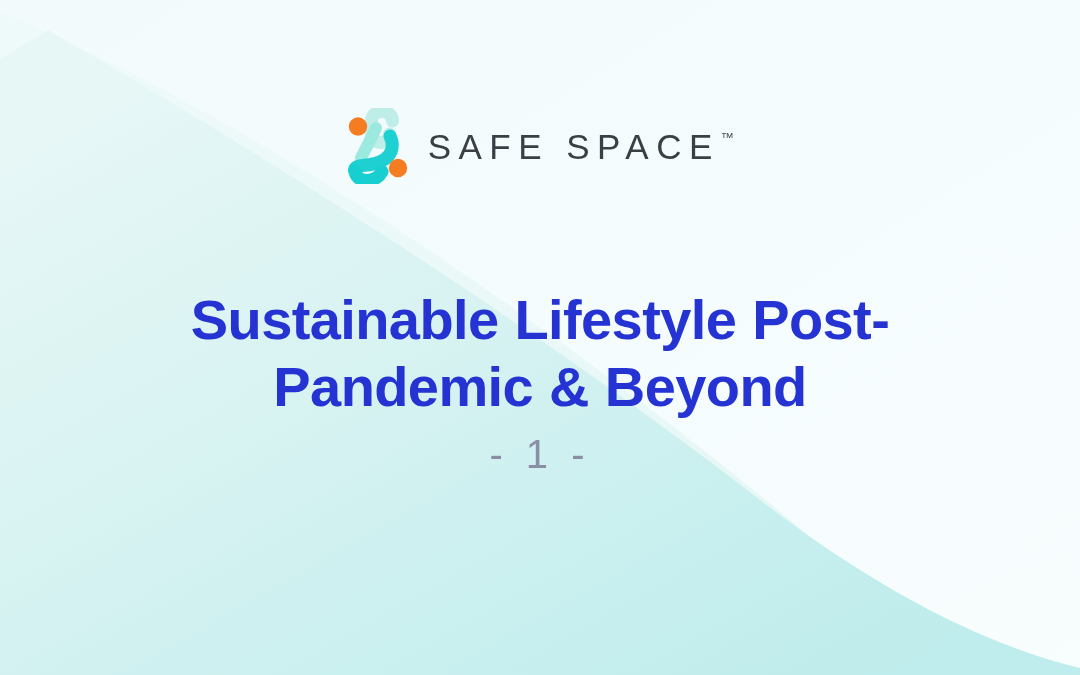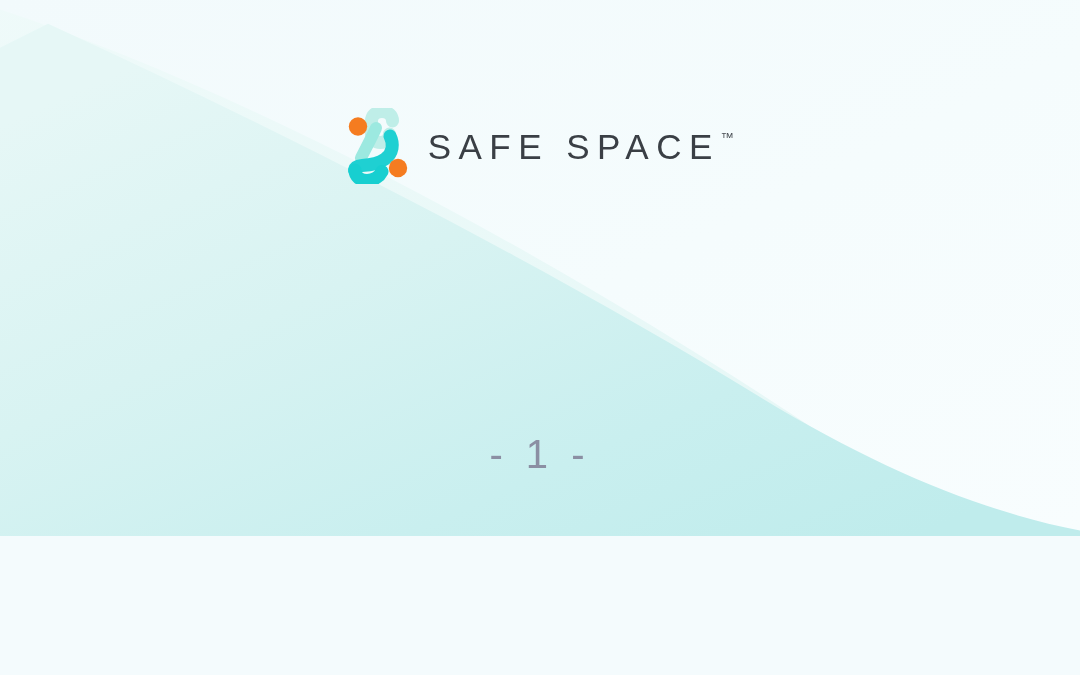--- a/index.html
+++ b/index.html
@@ -12,21 +12,21 @@
   }
 
   body {
     font-family: "Liberation Sans", sans-serif;
     background: #f4fbfd;
   }
 
   #slide {
     position: relative;
     width: 1080px;
-    height: 536px;
+    height: 675px;
     overflow: hidden;
     background: linear-gradient(118deg, #f3fbfc 0%, #f4fbfd 45%, #f6fcfd 100%);
     text-decoration: underline;
   }
 
   
   .bg-layer {
     position: absolute;
     inset: 0;
     width: 100%;
@@ -158,16 +158,17 @@
       <circle cx="12" cy="18.5" r="9.2" fill="#f57c20"></circle>
       <circle cx="52" cy="60" r="9.2" fill="#f57c20"></circle>
     </svg>
 
     <div class="wordmark">
       <span class="wordmark-text">SAFE SPACE</span>
       <span class="wordmark-tm">™</span>
     </div>
   </div>
 
+  <h1 class="title">Sustainable Lifestyle Post-Pandemic &amp; Beyond</h1>
 
   <div class="page-number">-  1  -</div>
 
 </div>
 
 </body></html>

